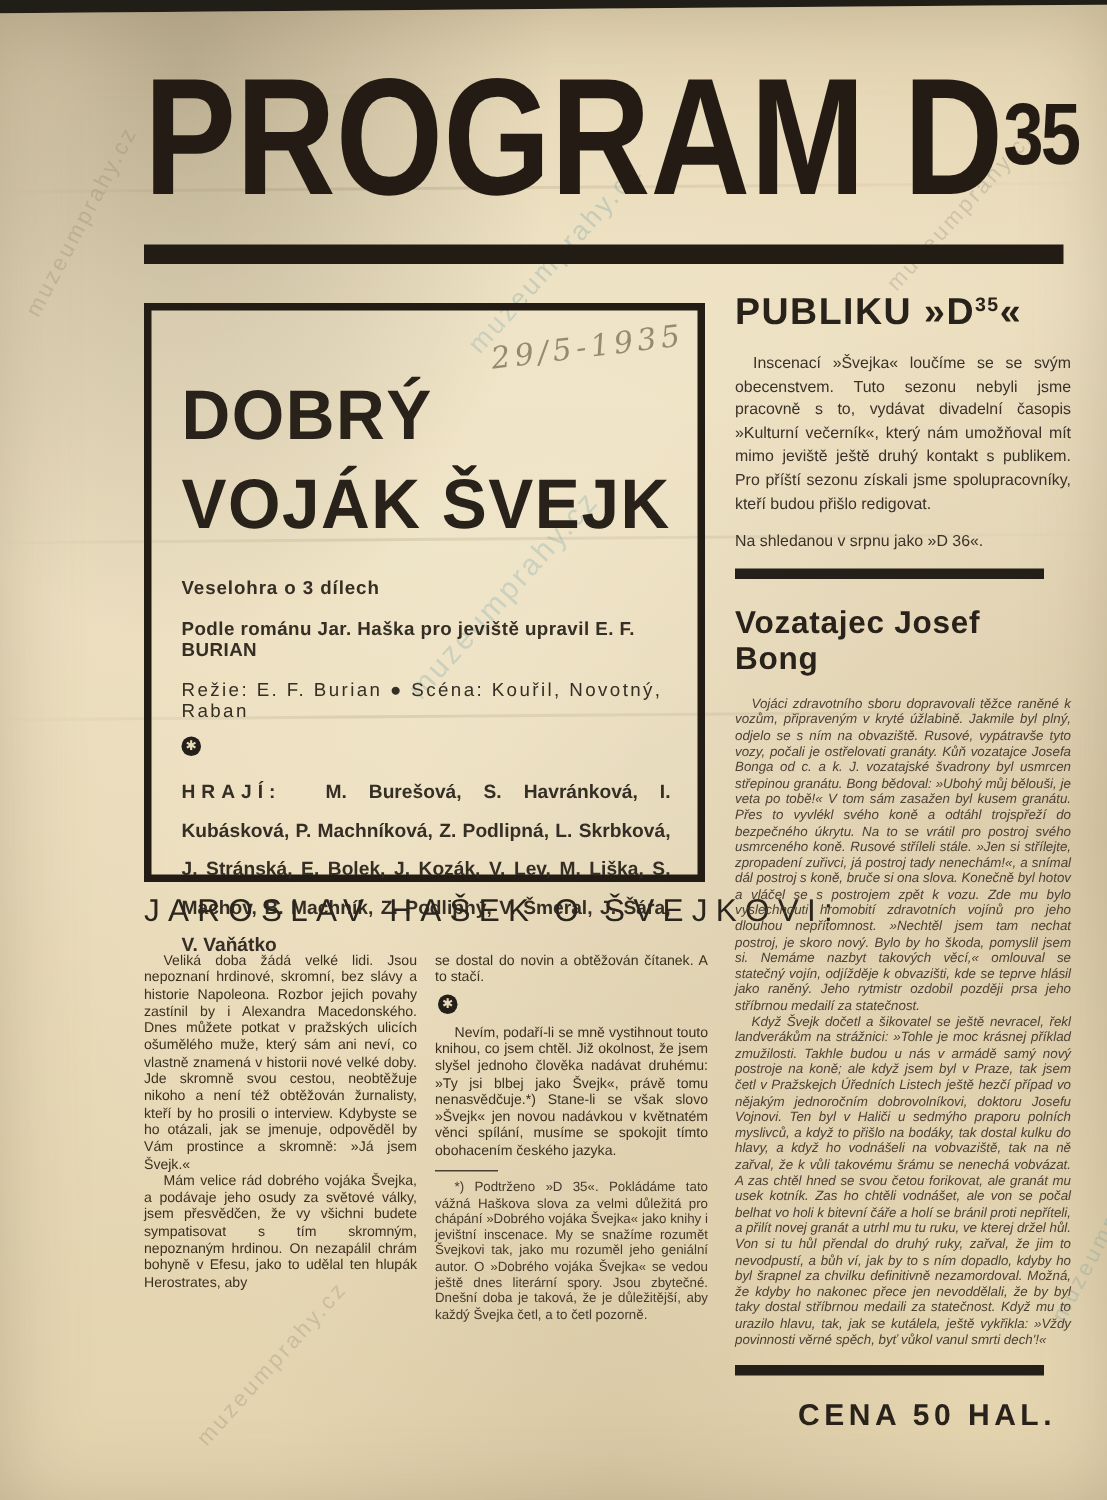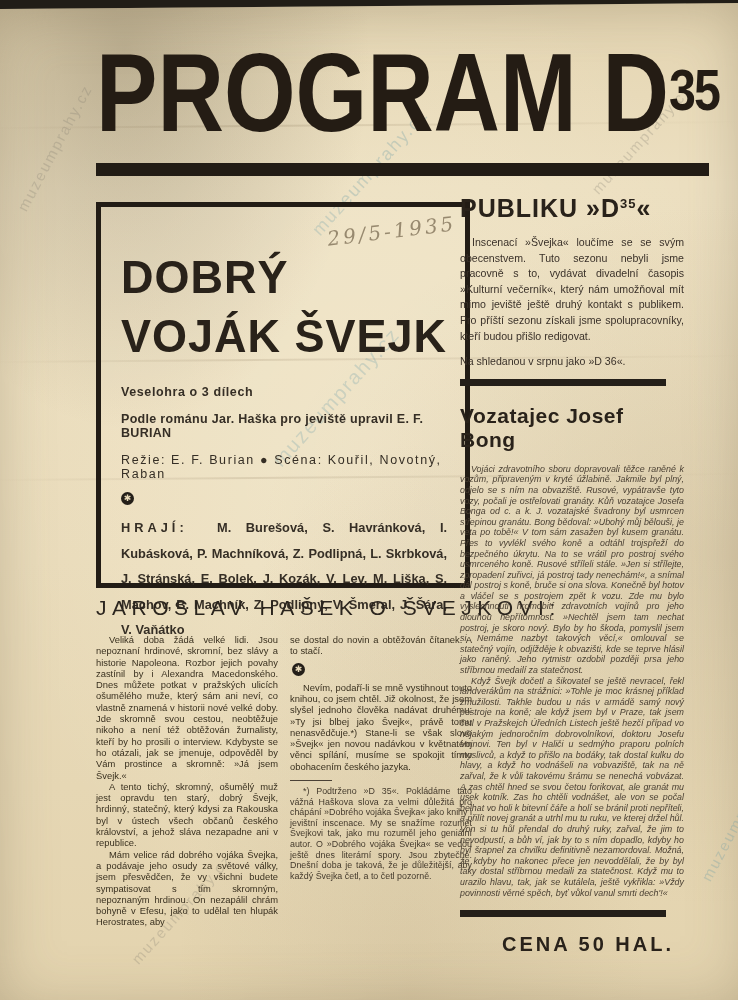--- a/index.html
+++ b/index.html
@@ -58,21 +58,21 @@
   #hasek h3{margin:0;font-size:21px;font-weight:normal;letter-spacing:5.5px;color:#2b251e;white-space:nowrap;}
   #hasek .cols{margin-top:14px;display:flex;gap:12px;}
   #hasek .col{width:182px;font-size:9.4px;line-height:11.3px;text-align:justify;color:#39301f;}
   #hasek p{margin:0;text-indent:13px;}
   #hasek p.noindent{text-indent:0;}
   #hasek .orn-line{margin:6px 0 6px 2px;}
   .fnrule{width:42px;height:1px;background:#4a4136;margin:8px 0 5px 0;}
   #footnote{font-size:8.9px;line-height:10.6px;text-indent:10px;color:#443a2c;}
 
   
-  #rightcol{position:absolute;left:452px;top:198px;width:224px;}
+  #rightcol{position:absolute;left:482px;top:198px;width:224px;}
   #publiku-h{font-size:25px;font-weight:bold;letter-spacing:1px;color:#29221a;white-space:nowrap;}
   #publiku-h sup{font-size:13px;vertical-align:9px;}
   #publiku-body{margin-top:12px;font-size:10.6px;line-height:15.6px;text-align:justify;text-indent:12px;color:#3a3129;}
   #publiku-close{margin-top:4px;font-size:10.6px;color:#3a3129;}
   .rule-md{height:7px;background:#241f19;margin-top:12px;width:206px;}
   #bong-h{margin-top:18px;font-size:21px;font-weight:bold;letter-spacing:0.5px;color:#29221a;}
   .bongp{margin:0;font-size:8.9px;line-height:10.6px;text-align:justify;text-indent:11px;color:#4b4134;font-style:italic;}
   #bong-p1{margin-top:12px;}
   #price{margin-top:16px;font-size:20px;font-weight:bold;letter-spacing:3px;text-align:right;padding-right:10px;color:#29221a;}
 </style>
@@ -110,21 +110,20 @@
     <div class="boxline" id="direction">Režie: E. F. Burian ● Scéna: Kouřil, Novotný, Raban</div>
     <div id="box-ornament"><span class="rosette">✱</span></div>
     <div id="cast"><span class="cast-label">HRAJÍ:</span>&nbsp; <span>M. Burešová, S. Havránková, I. Kubásková, P. Machníková, Z. Podlipná, L. Skrbková, J. Stránská, E. Bolek, J. Kozák, V. Lev, M. Liška, S. Machov, B. Machník, Z. Podlipný, V. Šmeral, J. Šára, V. Vaňátko</span></div>
   </div>
 
   <div id="hasek">
     <h3>JAROSLAV HAŠEK O ŠVEJKOVI:</h3>
     <div class="cols">
       <div class="col">
         <p>Veliká doba žádá velké lidi. Jsou nepoznaní hrdinové, skromní, bez slávy a historie Napoleona. Rozbor jejich povahy zastínil by i Alexandra Macedonského. Dnes můžete potkat v pražských ulicích ošumělého muže, který sám ani neví, co vlastně znamená v historii nové velké doby. Jde skromně svou cestou, neobtěžuje nikoho a není též obtěžován žurnalisty, kteří by ho prosili o interview. Kdybyste se ho otázali, jak se jmenuje, odpověděl by Vám prostince a skromně: »Já jsem Švejk.«</p>
-        <p>A tento tichý, skromný, ošumělý muž jest opravdu ten starý, dobrý Švejk, hrdinný, statečný, který kdysi za Rakouska byl v ústech všech občanů českého království, a jehož sláva nezapadne ani v republice.</p>
         <p>Mám velice rád dobrého vojáka Švejka, a podávaje jeho osudy za světové války, jsem přesvědčen, že vy všichni budete sympatisovat s tím skromným, nepoznaným hrdinou. On nezapálil chrám bohyně v Efesu, jako to udělal ten hlupák Herostrates, aby</p>
       </div>
       <div class="col">
         <p class="noindent">se dostal do novin a obtěžován čítanek. A to stačí.</p>
         <div class="orn-line"><span class="rosette">✱</span></div>
         <p>Nevím, podaří-li se mně vystihnout touto knihou, co jsem chtěl. Již okolnost, že jsem slyšel jednoho člověka nadávat druhému: »Ty jsi blbej jako Švejk«, právě tomu nenasvědčuje.*) Stane-li se však slovo »Švejk« jen novou nadávkou v květnatém věnci spílání, musíme se spokojit tímto obohacením českého jazyka.</p>
         <div class="fnrule"></div>
         <p id="footnote">*) Podtrženo »D 35«. Pokládáme tato vážná Haškova slova za velmi důležitá pro chápání »Dobrého vojáka Švejka« jako knihy i jevištní inscenace. My se snažíme rozumět Švejkovi tak, jako mu rozuměl jeho geniální autor. O »Dobrého vojáka Švejka« se vedou ještě dnes literární spory. Jsou zbytečné. Dnešní doba je taková, že je důležitější, aby každý Švejka četl, a to četl pozorně.</p>
       </div>
     </div>

